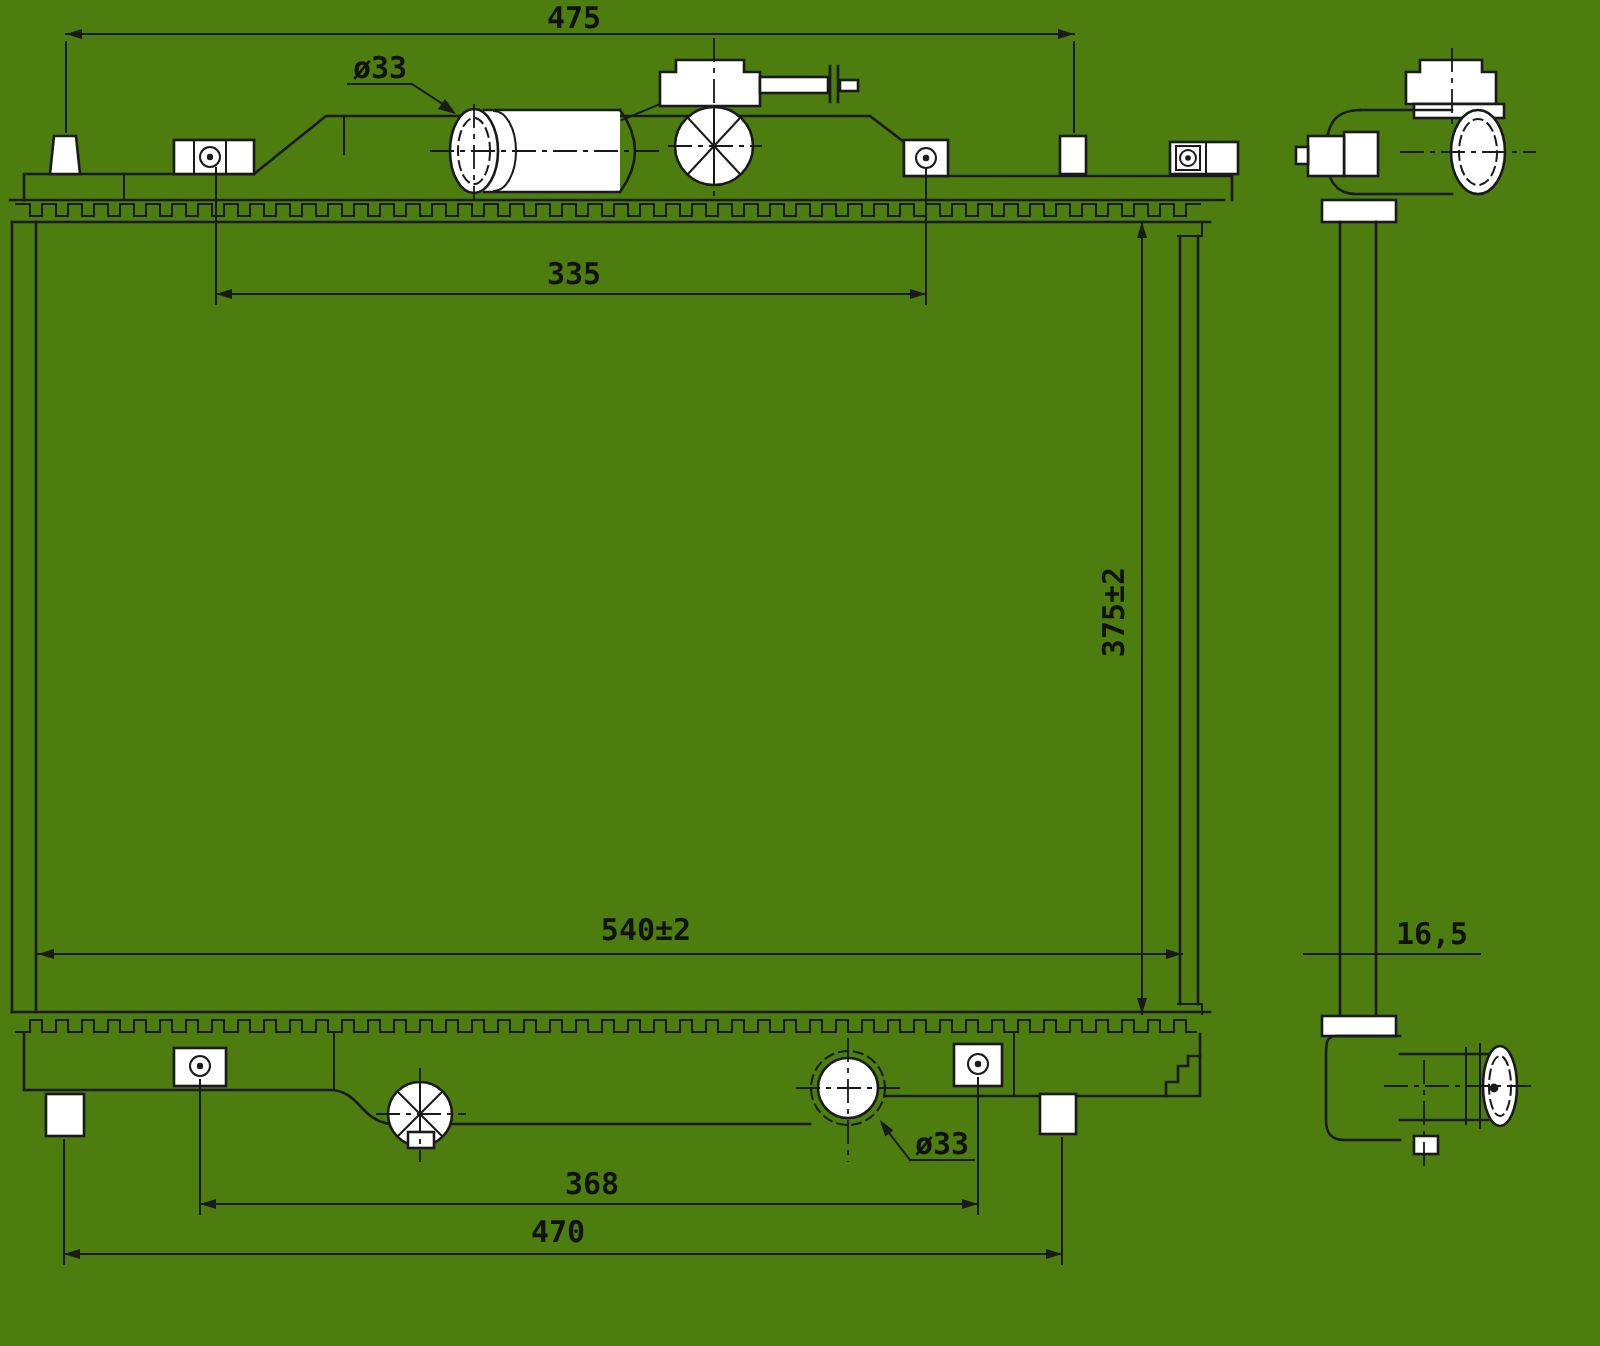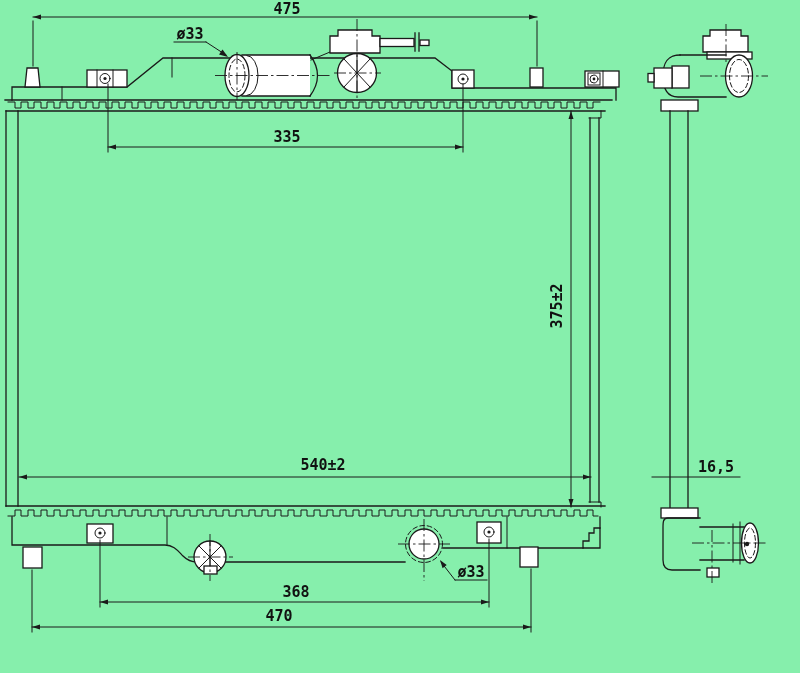--- a/index.html
+++ b/index.html
@@ -1,16 +1,16 @@
 <!DOCTYPE html>
 <html><head>
 <meta charset="utf-8">
 <style>
   html,body{margin:0;padding:0;background:#f4f4f4;}
-  .stage{position:relative;width:800px;height:673px;background:#86efac;overflow:hidden;}
+  .stage{position:relative;width:800px;height:673px;background:#4d7c0f;overflow:hidden;}
   svg{display:block;}
   .ln{stroke:#1a1a1a;stroke-width:1.3;fill:none;stroke-linecap:square;stroke-linejoin:miter;}
   .thin{stroke:#1a1a1a;stroke-width:1;fill:none;stroke-linecap:square;}
   .dim{stroke:#1a1a1a;stroke-width:1;fill:none;stroke-linecap:square;}
   .cl{stroke:#1a1a1a;stroke-width:0.9;fill:none;stroke-dasharray:12 3 2.5 3;}
   .dash{stroke-dasharray:4.5 3;}
   .wht{fill:#ffffff;}
   .blk{fill:#1a1a1a;stroke:none;}
   .dot{fill:#1a1a1a;stroke:none;}
   text{font-family:"DejaVu Sans Mono","Liberation Mono",monospace;font-size:15px;font-weight:600;fill:#111;}

